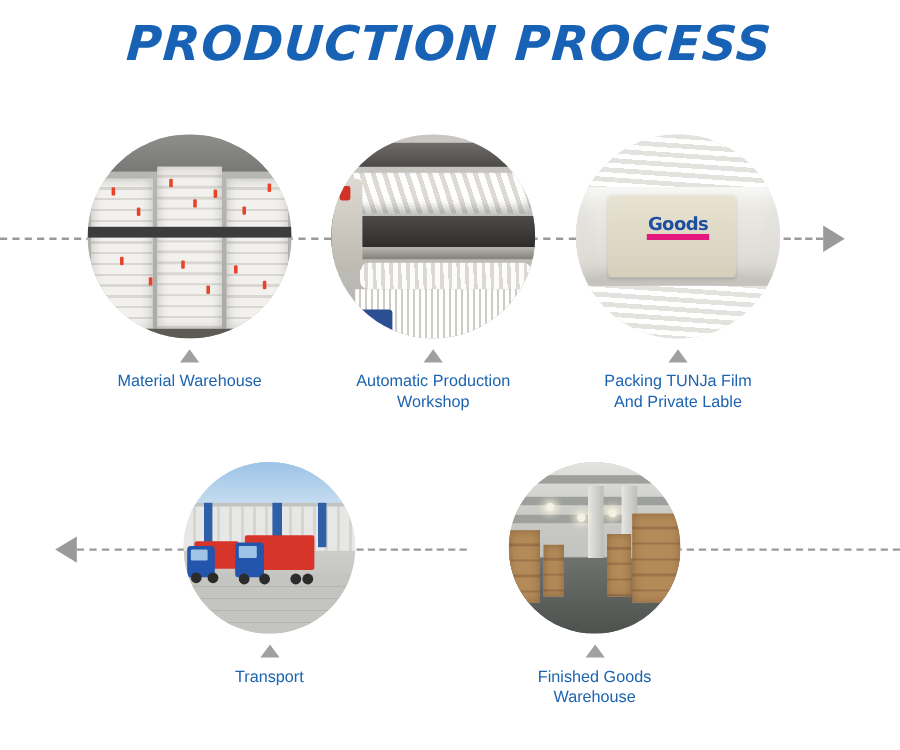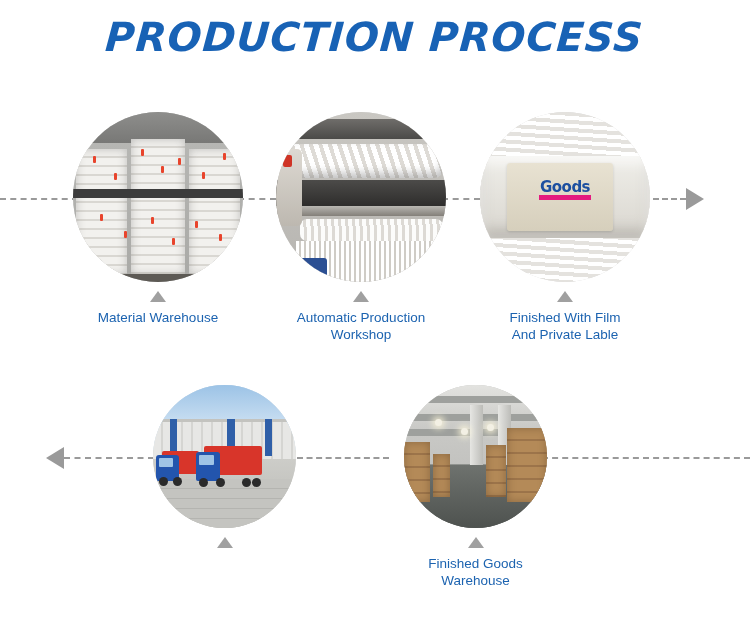--- a/index.html
+++ b/index.html
@@ -336,21 +336,21 @@
       <div class="scene s3">
         <div class="roll"></div>
         <div class="labelpad"></div>
         <div class="logo">
           <div class="logo-text">Goods</div>
           <div class="logo-bar"></div>
         </div>
       </div>
     </div>
     <div class="pointer"></div>
-    <div class="caption">Finished With Film
+    <div class="caption">Packing TUNJa Film
 And Private Lable</div>
   </div>
 
   <div class="step" style="left:153px; top:385px; width:143px;">
     <div class="circle" style="width:143px; height:143px;">
       <div class="scene s4">
         <div class="sky"></div>
         <div class="bldg"></div>
         <div class="bluecol" style="left:12%;"></div>
         <div class="bluecol" style="left:52%;"></div>
@@ -366,23 +366,24 @@
         <div class="trailer" style="left:36%; top:43%; width:40%; height:20%;"></div>
         <div class="cab" style="left:30%; top:47%; width:17%; height:20%;"></div>
         <div class="win" style="left:32%; top:49%; width:11%; height:7%;"></div>
         <div class="wheel" style="left:32%; top:65%;"></div>
         <div class="wheel" style="left:44%; top:65%;"></div>
         <div class="wheel" style="left:62%; top:65%;"></div>
         <div class="wheel" style="left:69%; top:65%;"></div>
       </div>
     </div>
     <div class="pointer"></div>
-  </div>
-
-  <div class="step" style="left:404px; top:385px; width:143px;">
+    <div class="caption">Transport</div>
+  </div>
+
+  <div class="step" style="left:424px; top:385px; width:143px;">
     <div class="circle" style="width:143px; height:143px;">
       <div class="scene s5">
         <div class="roof"></div>
         <div class="beam" style="top:8%;"></div>
         <div class="beam" style="top:20%;"></div>
         <div class="beam" style="top:31%;"></div>
         <div class="pillar" style="left:46%;"></div>
         <div class="pillar" style="left:66%;"></div>
         <div class="lamp" style="left:22%; top:24%;"></div>
         <div class="lamp" style="left:40%; top:30%;"></div>

